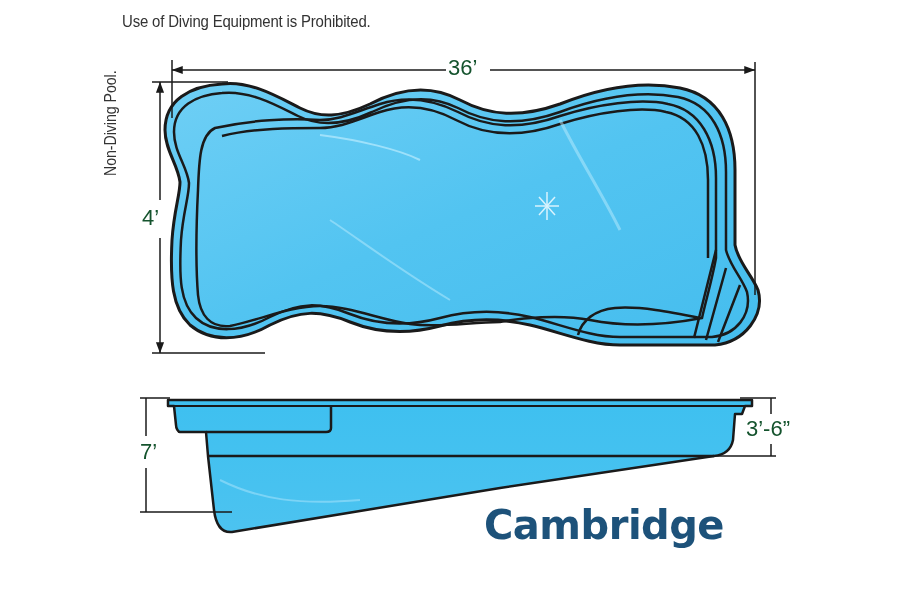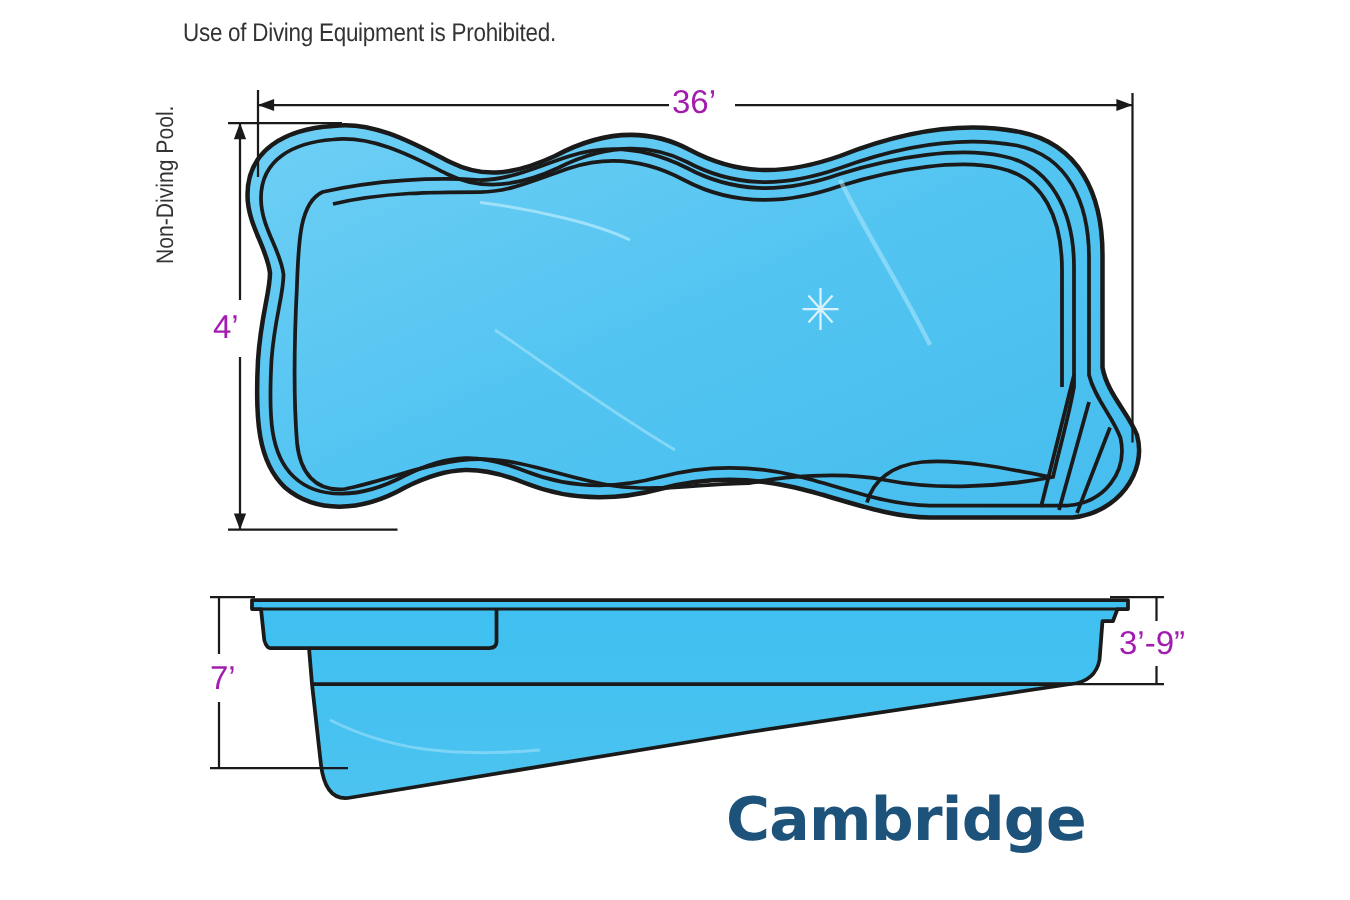--- a/index.html
+++ b/index.html
@@ -1,21 +1,21 @@
 <!DOCTYPE html>
 <html><head>
 <meta charset="utf-8">
 <style>
   html, body { margin: 0; padding: 0; background: #ffffff; }
   body { width: 900px; height: 600px; position: relative; overflow: hidden; font-family: "Liberation Sans", sans-serif; }
   .abs { position: absolute; }
   .notice { left: 122px; top: 12px; font-family: "Liberation Sans Narrow", "Liberation Sans", sans-serif; font-size: 17px; color: #333; letter-spacing: -0.2px; transform: scaleX(0.88); transform-origin: left top; white-space: nowrap; }
   .vlabel { left: 102px; top: 176px; font-size: 16px; color: #333; transform: rotate(-90deg) scaleX(0.88); transform-origin: left top; white-space: nowrap; }
-  .dim { font-size: 22px; color: #a21caf; background: #fff; padding: 0 2px; line-height: 1; white-space: nowrap; }
-  .title { left: 484px; top: 524px; font-family: "DejaVu Sans", sans-serif; font-weight: bold; font-size: 40px; color: #1d527a; letter-spacing: -0.5px; white-space: nowrap; }
+  .dim { font-size: 22px; color: #14532d; background: #fff; padding: 0 2px; line-height: 1; white-space: nowrap; }
+  .title { left: 484px; top: 502px; font-family: "DejaVu Sans", sans-serif; font-weight: bold; font-size: 40px; color: #1d527a; letter-spacing: -0.5px; white-space: nowrap; }
   svg { position: absolute; left: 0; top: 0; }
 </style>
 </head>
 <body>
 
 <svg width="900" height="600" viewBox="0 0 900 600">
   <defs>
     <linearGradient id="waterGrad" x1="0" y1="0" x2="1" y2="1">
       <stop offset="0" stop-color="#6fcff5"></stop>
       <stop offset="0.5" stop-color="#52c4f1"></stop>
@@ -87,14 +87,14 @@
     <line x1="771" y1="398" x2="771" y2="414"></line>
     <line x1="771" y1="444" x2="771" y2="456"></line>
   </g>
 </svg>
 
 <div class="abs notice">Use of Diving Equipment is Prohibited.</div>
 <div class="abs vlabel">Non-Diving Pool.</div>
 <div class="abs dim" style="left:446px; top:57px;">36’</div>
 <div class="abs dim" style="left:140px; top:207px;">4’</div>
 <div class="abs dim" style="left:138px; top:441px;">7’</div>
-<div class="abs dim" style="left:744px; top:418px;">3’-9”</div>
+<div class="abs dim" style="left:744px; top:418px;">3’-6”</div>
 <div class="abs title">Cambridge</div>
 
 </body></html>

